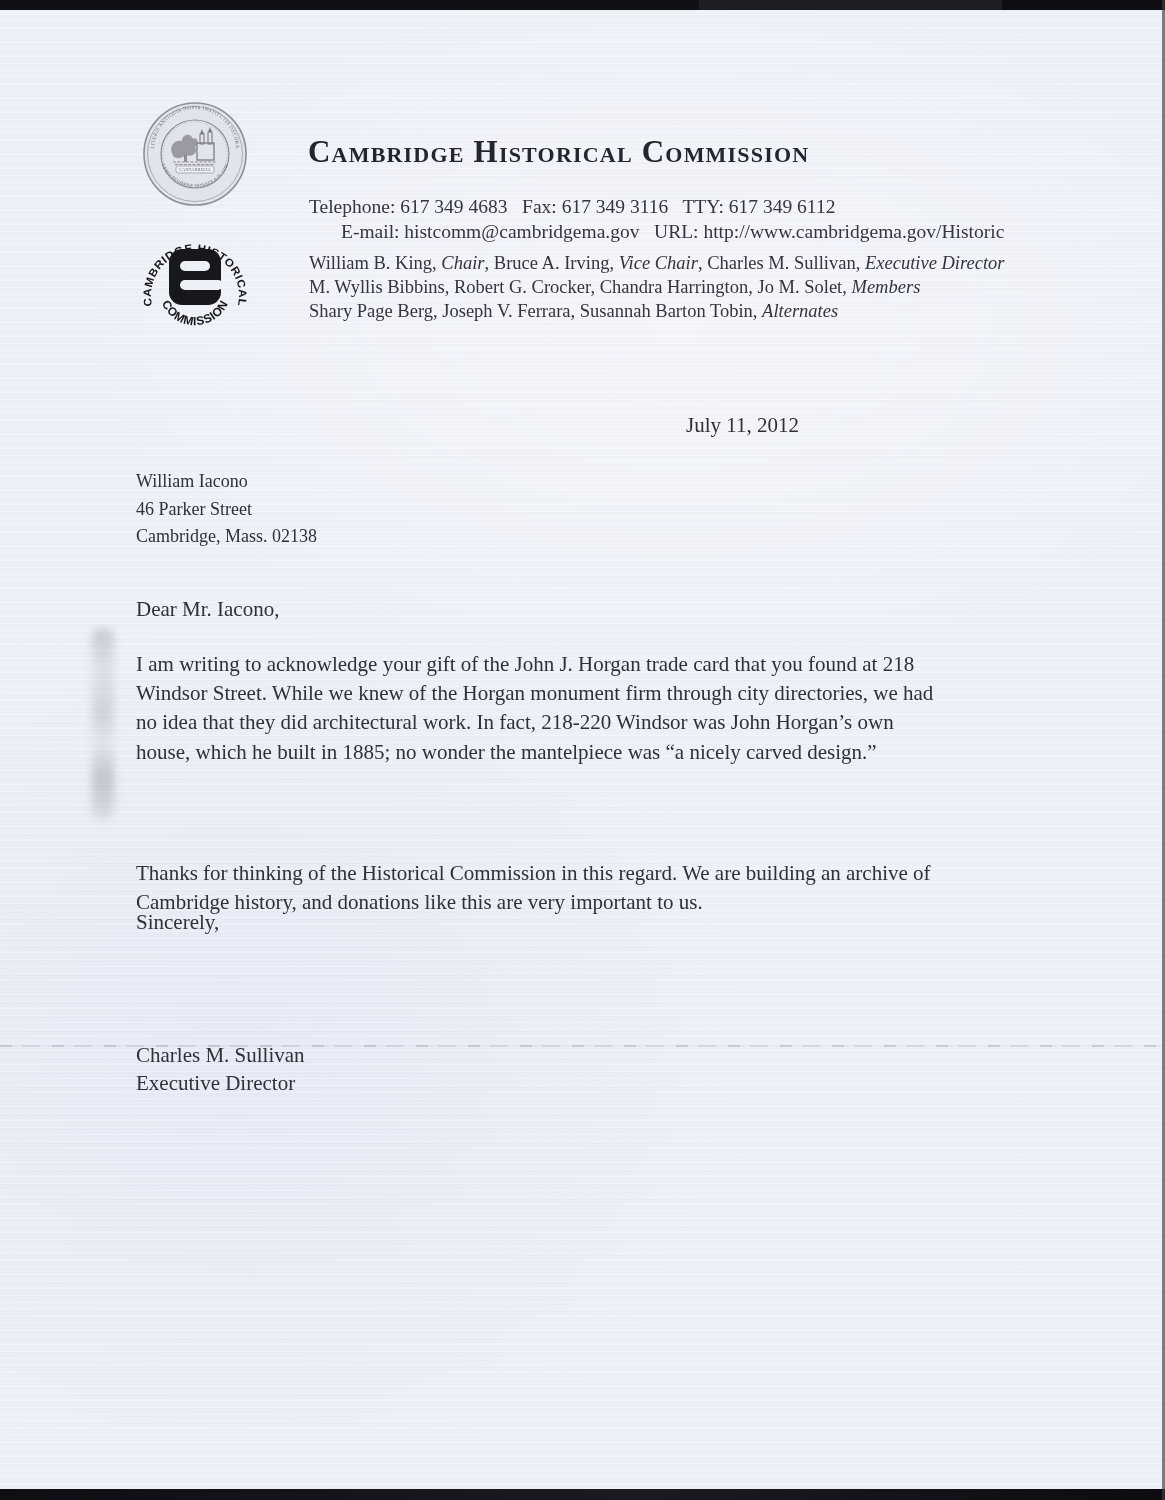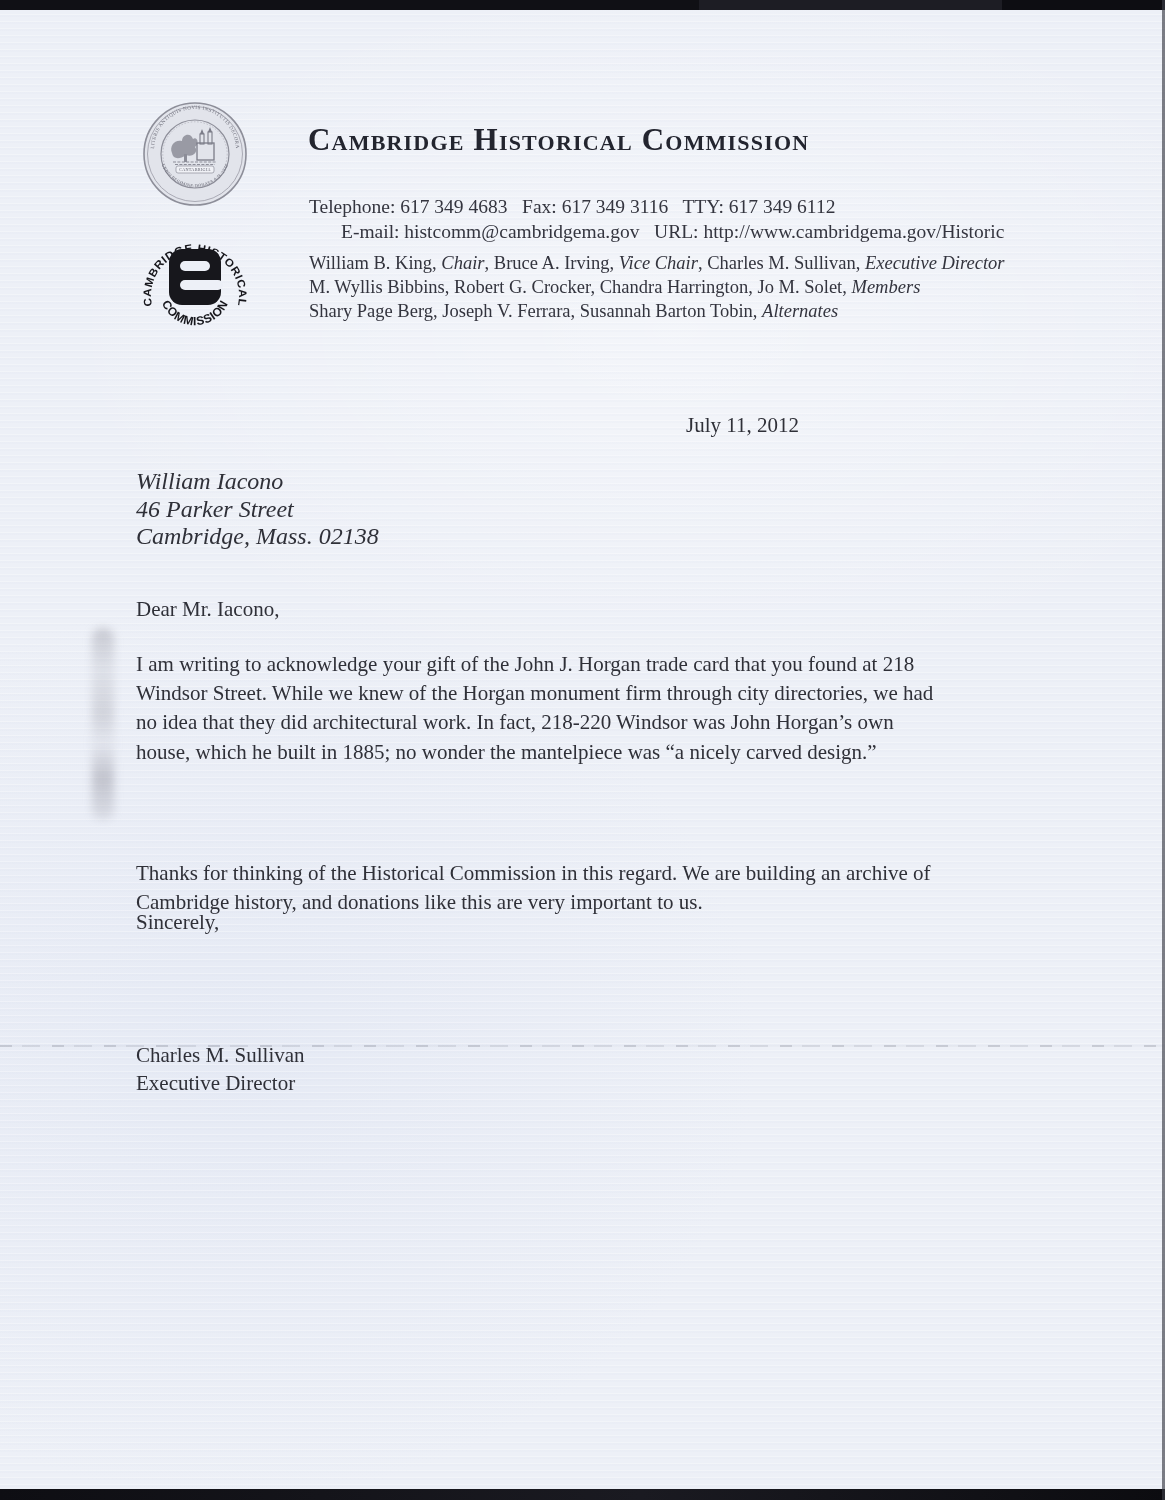--- a/index.html
+++ b/index.html
@@ -24,21 +24,21 @@
     font-family:"Liberation Serif","DejaVu Serif",serif;
     color:var(--ink);
   }
   .band{position:absolute;left:0;right:0;background:var(--band);}
   .band.top{top:0;height:10px;background:linear-gradient(90deg,#101015 0 60%,#1d1d24 60% 86%,#0d0d12 86%);}
   .band.bottom{top:1489px;height:11px;background:linear-gradient(90deg,#0e0e13,#1a1a21 55%,#0c0c10);}
   .edge.right{position:absolute;top:0;bottom:0;right:0;width:3px;background:#3c3e47;opacity:.65;}
 
   
   .org-name{
-    position:absolute;left:308px;top:122px;
+    position:absolute;left:308px;top:134px;
     font-size:31px;font-weight:bold;
     font-variant:small-caps;letter-spacing:1.2px;
     color:var(--title_ink);
   }
   .lh-line{
     position:absolute;left:309px;
     font-size:19.5px;line-height:25px;color:#34353f;
     white-space:pre-wrap;
   }
   .lh-addr{top:169px;}
@@ -55,21 +55,21 @@
   
   .seal-svg{position:absolute;left:142px;top:101px;width:106px;height:106px;}
   .logo-svg{position:absolute;left:139px;top:223px;width:112px;height:106px;}
   .seal-ring{font-family:"Liberation Serif",serif;font-size:5px;letter-spacing:.4px;fill:#6d6e7a;}
   .seal-ring-b{font-family:"Liberation Serif",serif;font-size:4.5px;letter-spacing:.3px;fill:#6d6e7a;}
   .seal-banner{font-family:"Liberation Serif",serif;font-size:4.2px;letter-spacing:.3px;fill:#5c5d69;}
   .logo-arc{font-family:"Liberation Sans","DejaVu Sans",sans-serif;font-weight:bold;fill:var(--logo_black);}
 
   
   .date-line{position:absolute;left:686px;top:413px;font-size:21px;}
-  .recipient{position:absolute;left:136px;top:468px;font-size:24px;line-height:27.5px;white-space:pre-line;font-style:italic;}
+  .recipient{position:absolute;left:136px;top:468px;font-size:18px;line-height:27.5px;white-space:pre-line;}
   .salutation{position:absolute;left:136px;top:597px;font-size:21px;}
   .body-text{position:absolute;left:136px;width:960px;font-size:21px;line-height:29.2px;white-space:pre-line;}
   .p1{top:650px;}
   .p2{top:779px;}
   .p3{top:859px;}
   .closing{position:absolute;left:136px;top:910px;font-size:21px;}
   .sig-block{position:absolute;left:136px;top:1042px;font-size:21px;line-height:27.5px;}
 
   
   .smudge{

